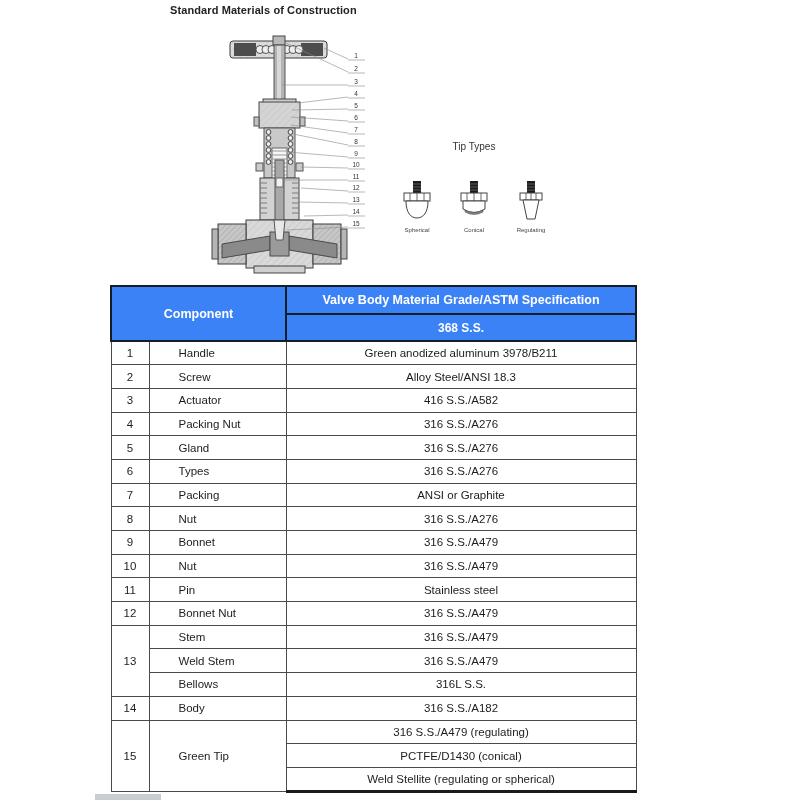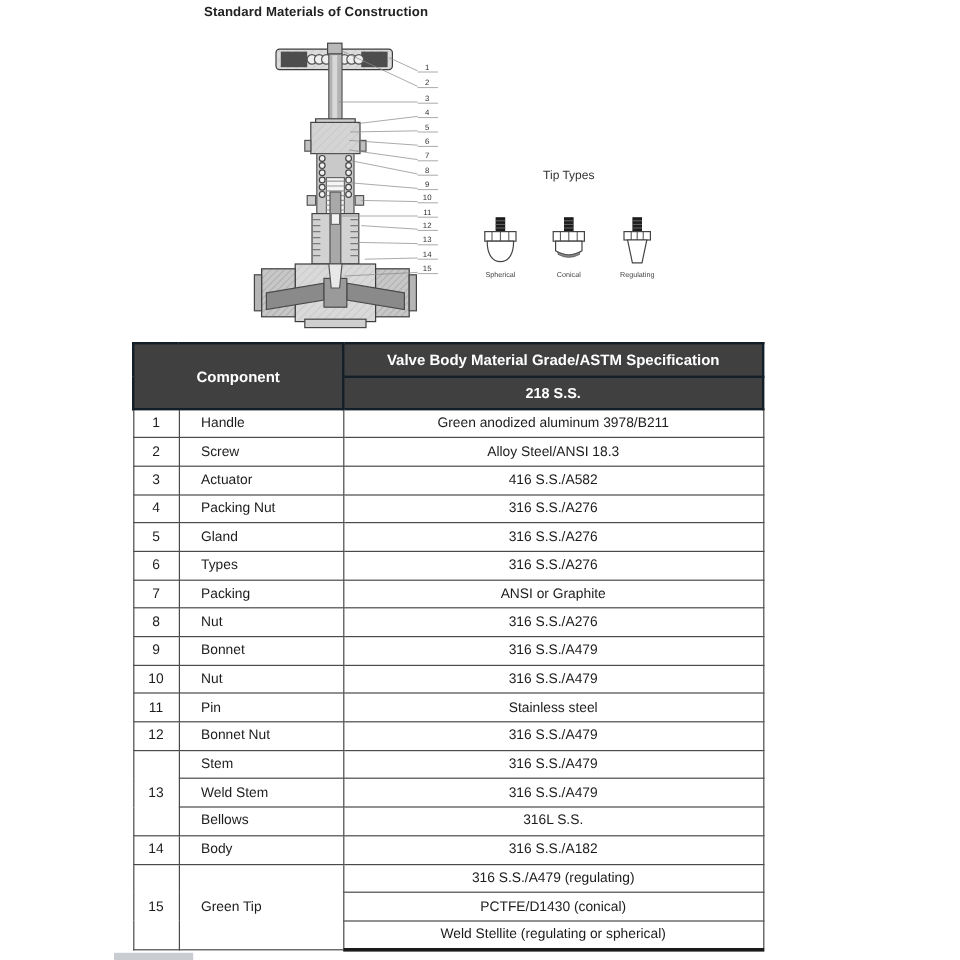--- a/index.html
+++ b/index.html
@@ -12,23 +12,23 @@
 
   .tips { position:absolute; left:393px; top:141px; width:162px; }
   .tips-title { text-align:center; font-size:10px; color:#333; margin-bottom:28px; }
   .tips-row { display:flex; justify-content:space-between; }
   .tip { width:48px; display:flex; flex-direction:column; align-items:center; }
   .tip-label { font-size:6px; color:#444; margin-top:5px; }
 
   table.spec-table { position:absolute; left:110px; top:285px; width:525px; border-collapse:collapse; table-layout:fixed; font-size:11.5px; color:#1c1c1c; }
   .spec-table td { border:1px solid #4a4a4a; height:23.7px; padding:0 2px; background:#fff; }
   .spec-table td.num  { text-align:center; }
-  .spec-table td.comp { padding-left:18px; }
+  .spec-table td.comp { padding-left:29px; }
   .spec-table td.spec { text-align:center; }
-  .spec-table td.hd { background:#404040; color:#fff; font-weight:bold; text-align:center; border:2px solid #121e28; }
+  .spec-table td.hd { background:#3b82f6; color:#fff; font-weight:bold; text-align:center; border:2px solid #121e28; }
   .spec-table td.hd-main { font-size:12.5px; height:28px; }
   .spec-table td.hd-comp { font-size:12.5px; }
   .spec-table td.hd-sub  { font-size:12px; height:27px; border-top:2px solid #ffffff; }
   .spec-table tr.last td { border-bottom:3px solid #1a1a1a;margin-left:48px; }
 
   .partial-bar { position:absolute; left:95px; top:794px; width:66px; height:6px; background:#c9cdd2; }
 </style>
 </head>
 <body>
 
@@ -252,21 +252,21 @@
         <col style="width:38px">
         <col style="width:137px">
         <col style="width:350px">
       </colgroup>
     <tbody>
       <tr>
         <td class="hd hd-comp" colspan="2" rowspan="2">Component</td>
         <td class="hd hd-main">Valve Body Material Grade/ASTM Specification</td>
       </tr>
       <tr>
-        <td class="hd hd-sub">218 S.S.</td>
+        <td class="hd hd-sub">368 S.S.</td>
       </tr>
 
       <tr>
         <td class="num">1</td>
         <td class="comp">Handle</td>
         <td class="spec">Green anodized aluminum 3978/B211</td>
       </tr>
       <tr>
         <td class="num">2</td>
         <td class="comp">Screw</td>

